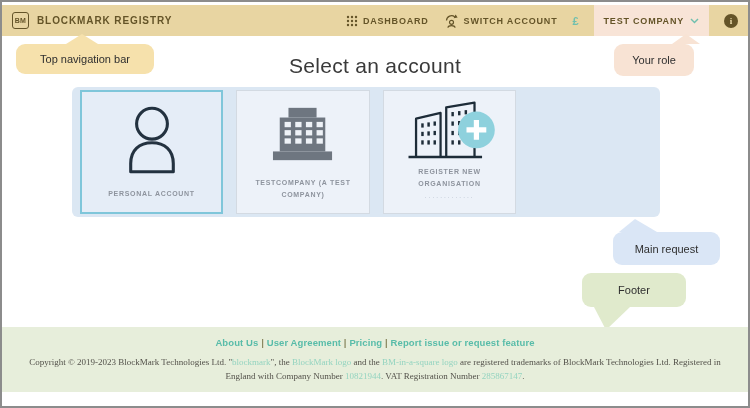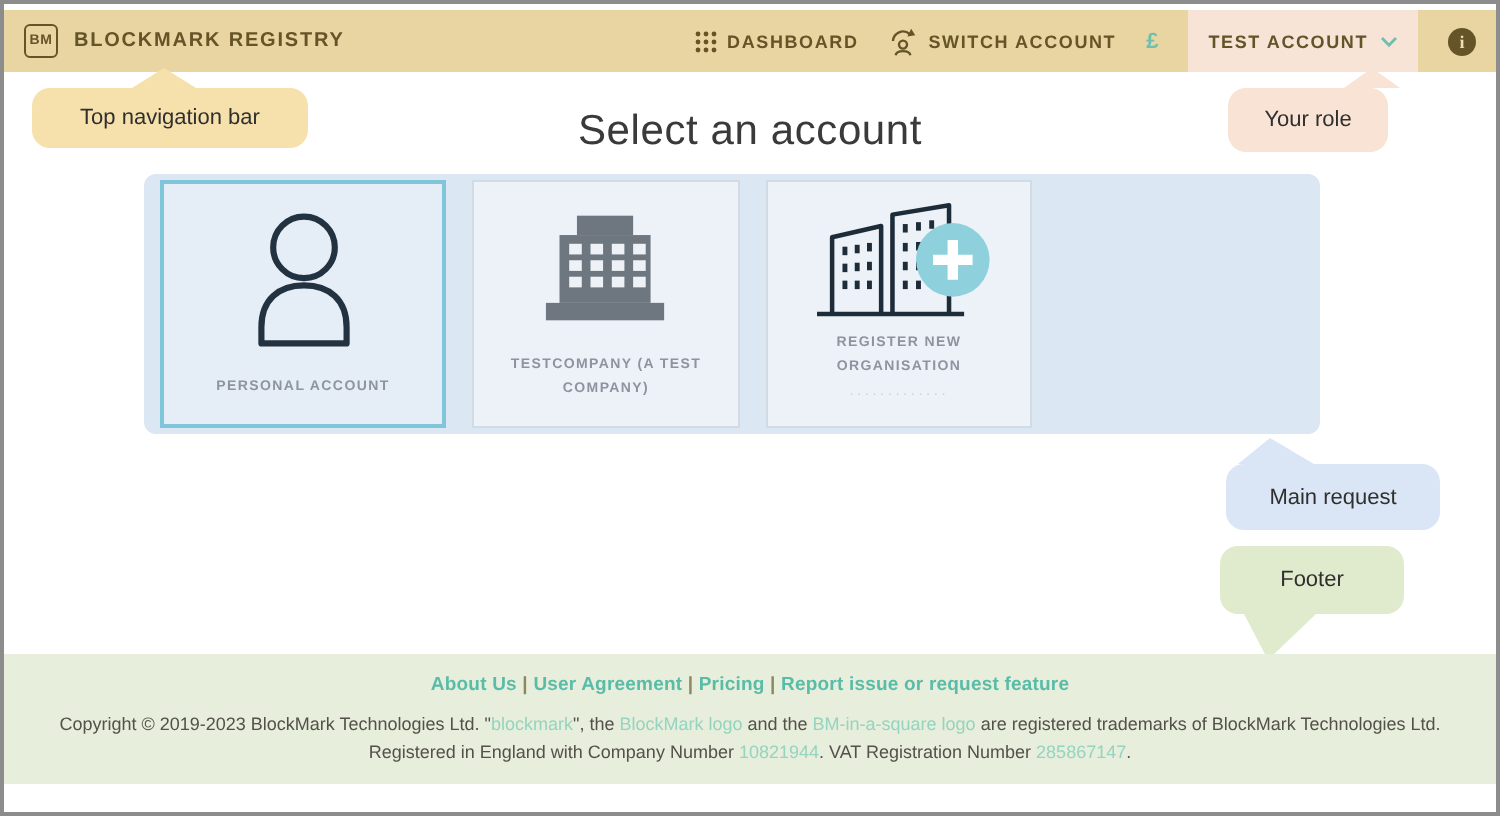--- a/index.html
+++ b/index.html
@@ -41,30 +41,30 @@
   .card-label{font-size:7px;font-weight:bold;letter-spacing:.7px;color:#8e949e;text-align:center;
               line-height:1.7;max-width:114px;}
   .card-sub{font-size:7px;color:#c6cfda;letter-spacing:1.5px;line-height:1;margin-top:4px;height:7px;}
 
   
   .callout{position:absolute;border-radius:9px;display:flex;align-items:center;justify-content:center;
            font-size:11px;color:#2f2f2f;}
   .co-topnav{left:14px;top:42px;width:138px;height:30px;background:var(--callout-yellow,#f6e1ac);}
   .co-role{left:612px;top:42px;width:80px;height:32px;background:var(--callout-peach,#f8e3d4);}
   .co-main{left:611px;top:230px;width:107px;height:33px;background:var(--callout-blue,#dae6f6);}
-  .co-footer{left:608px;top:271px;width:92px;height:34px;background:var(--callout-green,#e0eacc);}
+  .co-footer{left:580px;top:271px;width:104px;height:34px;background:var(--callout-green,#e0eacc);}
   .pointer{position:absolute;}
 
   
   .footer{position:absolute;left:0;top:325px;width:100%;height:65px;background:var(--footer-bg,#e7eedb);
           text-align:center;box-sizing:border-box;padding-top:10px;}
   .footer-links{font-size:9.5px;font-weight:bold;color:#8a8860;letter-spacing:.1px;}
   .flink{color:var(--link-teal,#58bca9);cursor:pointer;}
   .sep{color:#8a8860;}
-  .copyright{margin:8px auto 0;max-width:718px;font-size:9px;line-height:1.55;color:#53514a;}
+  .copyright{margin:8px auto 0;max-width:718px;font-size:9px;line-height:1.55;color:#53514a;font-family:Liberation Serif, serif;}
   .copyright .hl{color:var(--mention-teal,#94d4c0);}
 </style>
 </head>
 <body>
 
 <div class="frame">
 
   <div class="navbar">
     <div class="logo">BM</div>
     <div class="brand">BLOCKMARK REGISTRY</div>
@@ -89,21 +89,21 @@
         <svg width="15" height="14" viewBox="0 0 15 14">
           <path d="M2.5,6.5 A5,5 0 0 1 10.8,3" fill="none" stroke="var(--navbar-text,#645428)" stroke-width="1.2"></path>
           <polygon points="11.6,0.4 13.6,3.6 9.7,4.3" fill="var(--navbar-text,#645428)"></polygon>
           <circle cx="7.5" cy="8.3" r="2" fill="none" stroke="var(--navbar-text,#645428)" stroke-width="1.2"></circle>
           <path d="M3.8,13.6 C4.4,10.9 10.6,10.9 11.2,13.6" fill="none" stroke="var(--navbar-text,#645428)" stroke-width="1.2"></path>
         </svg>
         <span>SWITCH ACCOUNT</span>
       </div>
       <div class="currency">£</div>
       <div class="user-box">
-        <span>TEST ACCOUNT</span>
+        <span>TEST COMPANY</span>
         <svg width="9" height="6" viewBox="0 0 9 6">
           <polyline points="1,1 4.5,4.6 8,1" fill="none" stroke="var(--accent-teal,#6fbfae)" stroke-width="1.4"></polyline>
         </svg>
       </div>
       <div class="info-dot">i</div>
     </div>
   </div>
 
   <div class="heading">Select an account</div>
 

